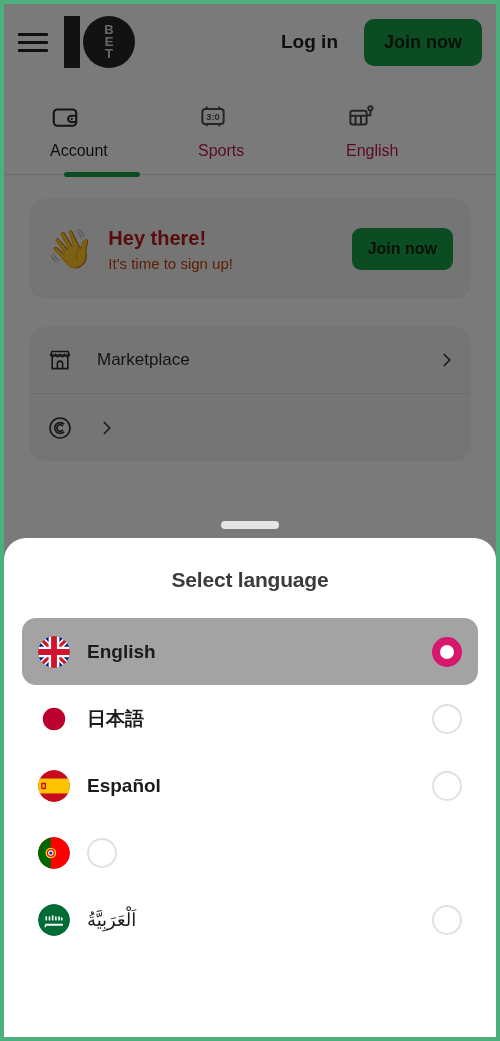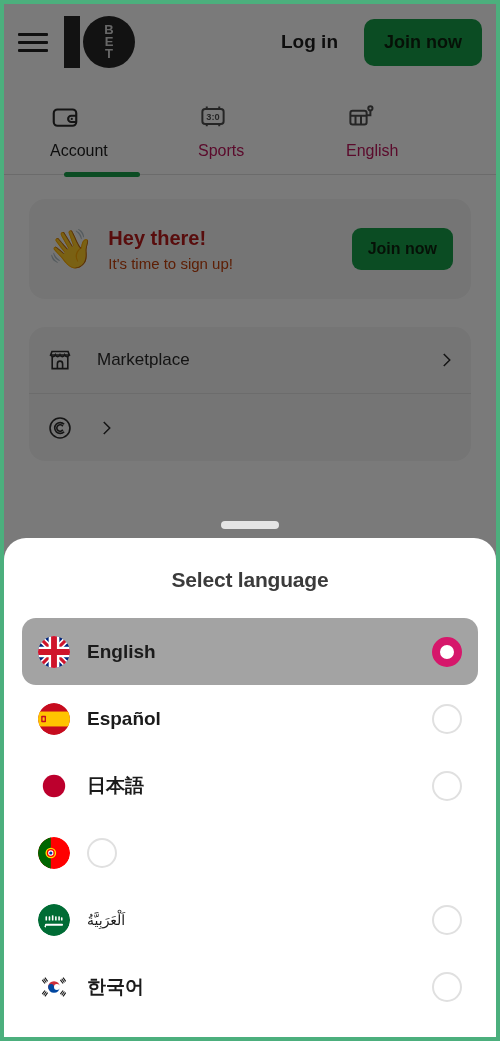--- a/index.html
+++ b/index.html
@@ -185,21 +185,21 @@
     padding: 0 16px; gap: 17px;
     border-radius: 14px;
   }
   .lang-row.selected { background: #a3a3a3; }
   .flag {
     width: 32px; height: 32px; border-radius: 50%;
     flex: none; overflow: hidden; position: relative;
   }
   .flag svg { display:block; width:100%; height:100%; }
   .lang-label { flex: 1; font-size: 19px; font-weight: bold; color: #1b1b1b; }
-  .lang-label.rtl { direction: rtl; text-align: left; font-weight: normal; font-size: 14px; }
+  .lang-label.rtl { direction: rtl; text-align: left; font-weight: normal; font-size: 18px; }
   .radio {
     width: 30px; height: 30px; border-radius: 50%;
     flex: none;
     border: 2px solid #e0e0e0;
     background: #fff;
   }
   .radio.on {
     border: 8px solid #d6176b;
     background: #ffffff;
   }
@@ -346,43 +346,43 @@
             </g>
           </svg>
         </span>
         <span class="lang-label">English</span>
         <span class="radio on"></span>
       </div>
 
       <div class="lang-row">
         <span class="flag">
           <svg viewBox="0 0 60 60">
+            <circle cx="30" cy="30" r="30" fill="#fff"></circle>
+            <circle cx="30" cy="30" r="21" fill="#bc002d"></circle>
+          </svg>
+        </span>
+        <span class="lang-label">日本語</span>
+        <span class="radio"></span>
+      </div>
+
+      <div class="lang-row">
+        <span class="flag">
+          <svg viewBox="0 0 60 60">
             <clipPath id="esc">
                 <circle cx="30" cy="30" r="30"></circle>
               </clipPath>
             <g clip-path="url(#esc)">
               <rect width="60" height="60" fill="#c60b1e"></rect>
               <rect y="16" width="60" height="28" fill="#ffc400"></rect>
               <rect x="6" y="24" width="9" height="12" rx="1.5" fill="#c60b1e"></rect>
               <rect x="8.5" y="26.5" width="4" height="7" rx="1" fill="#ffc400"></rect>
             </g>
           </svg>
         </span>
         <span class="lang-label">Español</span>
-        <span class="radio"></span>
-      </div>
-
-      <div class="lang-row">
-        <span class="flag">
-          <svg viewBox="0 0 60 60">
-            <circle cx="30" cy="30" r="30" fill="#fff"></circle>
-            <circle cx="30" cy="30" r="21" fill="#bc002d"></circle>
-          </svg>
-        </span>
-        <span class="lang-label">日本語</span>
         <span class="radio"></span>
       </div>
 
       <div class="lang-row">
         <span class="flag">
           <svg viewBox="0 0 60 60">
             <clipPath id="ptc">
                 <circle cx="30" cy="30" r="30"></circle>
               </clipPath>
             <g clip-path="url(#ptc)">
@@ -411,33 +411,16 @@
               <rect x="32" y="23" width="3" height="8" rx="1.2"></rect>
               <rect x="38" y="23" width="3" height="8" rx="1.2"></rect>
               <rect x="43" y="25" width="3" height="6" rx="1.2"></rect>
             </g>
           </svg>
         </span>
         <span class="lang-label rtl">اَلْعَرَبِيَّةُ</span>
         <span class="radio"></span>
       </div>
 
-      <div class="lang-row">
-        <span class="flag">
-          <svg viewBox="0 0 60 60">
-            <circle cx="30" cy="30" r="30" fill="#fff"></circle>
-            <path d="M19 30a11 11 0 0 1 22 0 5.5 5.5 0 0 0-11 0 5.5 5.5 0 0 1-11 0z" fill="#cd2e3a"></path>
-            <path d="M19 30a5.5 5.5 0 0 1 11 0 5.5 5.5 0 0 0 11 0 11 11 0 0 1-22 0z" fill="#0047a0"></path>
-            <g stroke="#1a1a1a" stroke-width="2.1" stroke-linecap="butt">
-              <path d="M8 16.5l5 7M10.5 14.5l5 7M13 12.5l5 7"></path>
-              <path d="M47 12.5l5 7M44.5 14.5l5 7M42 16.5l5 7"></path>
-              <path d="M13 47.5l5-7M10.5 45.5l5-7M8 43.5l5-7"></path>
-              <path d="M42 43.5l5-7M44.5 45.5l5-7M47 47.5l5-7"></path>
-            </g>
-          </svg>
-        </span>
-        <span class="lang-label">한국어</span>
-        <span class="radio"></span>
-      </div>
 
     </div>
   </div>
 </div>
 
 </body></html>

